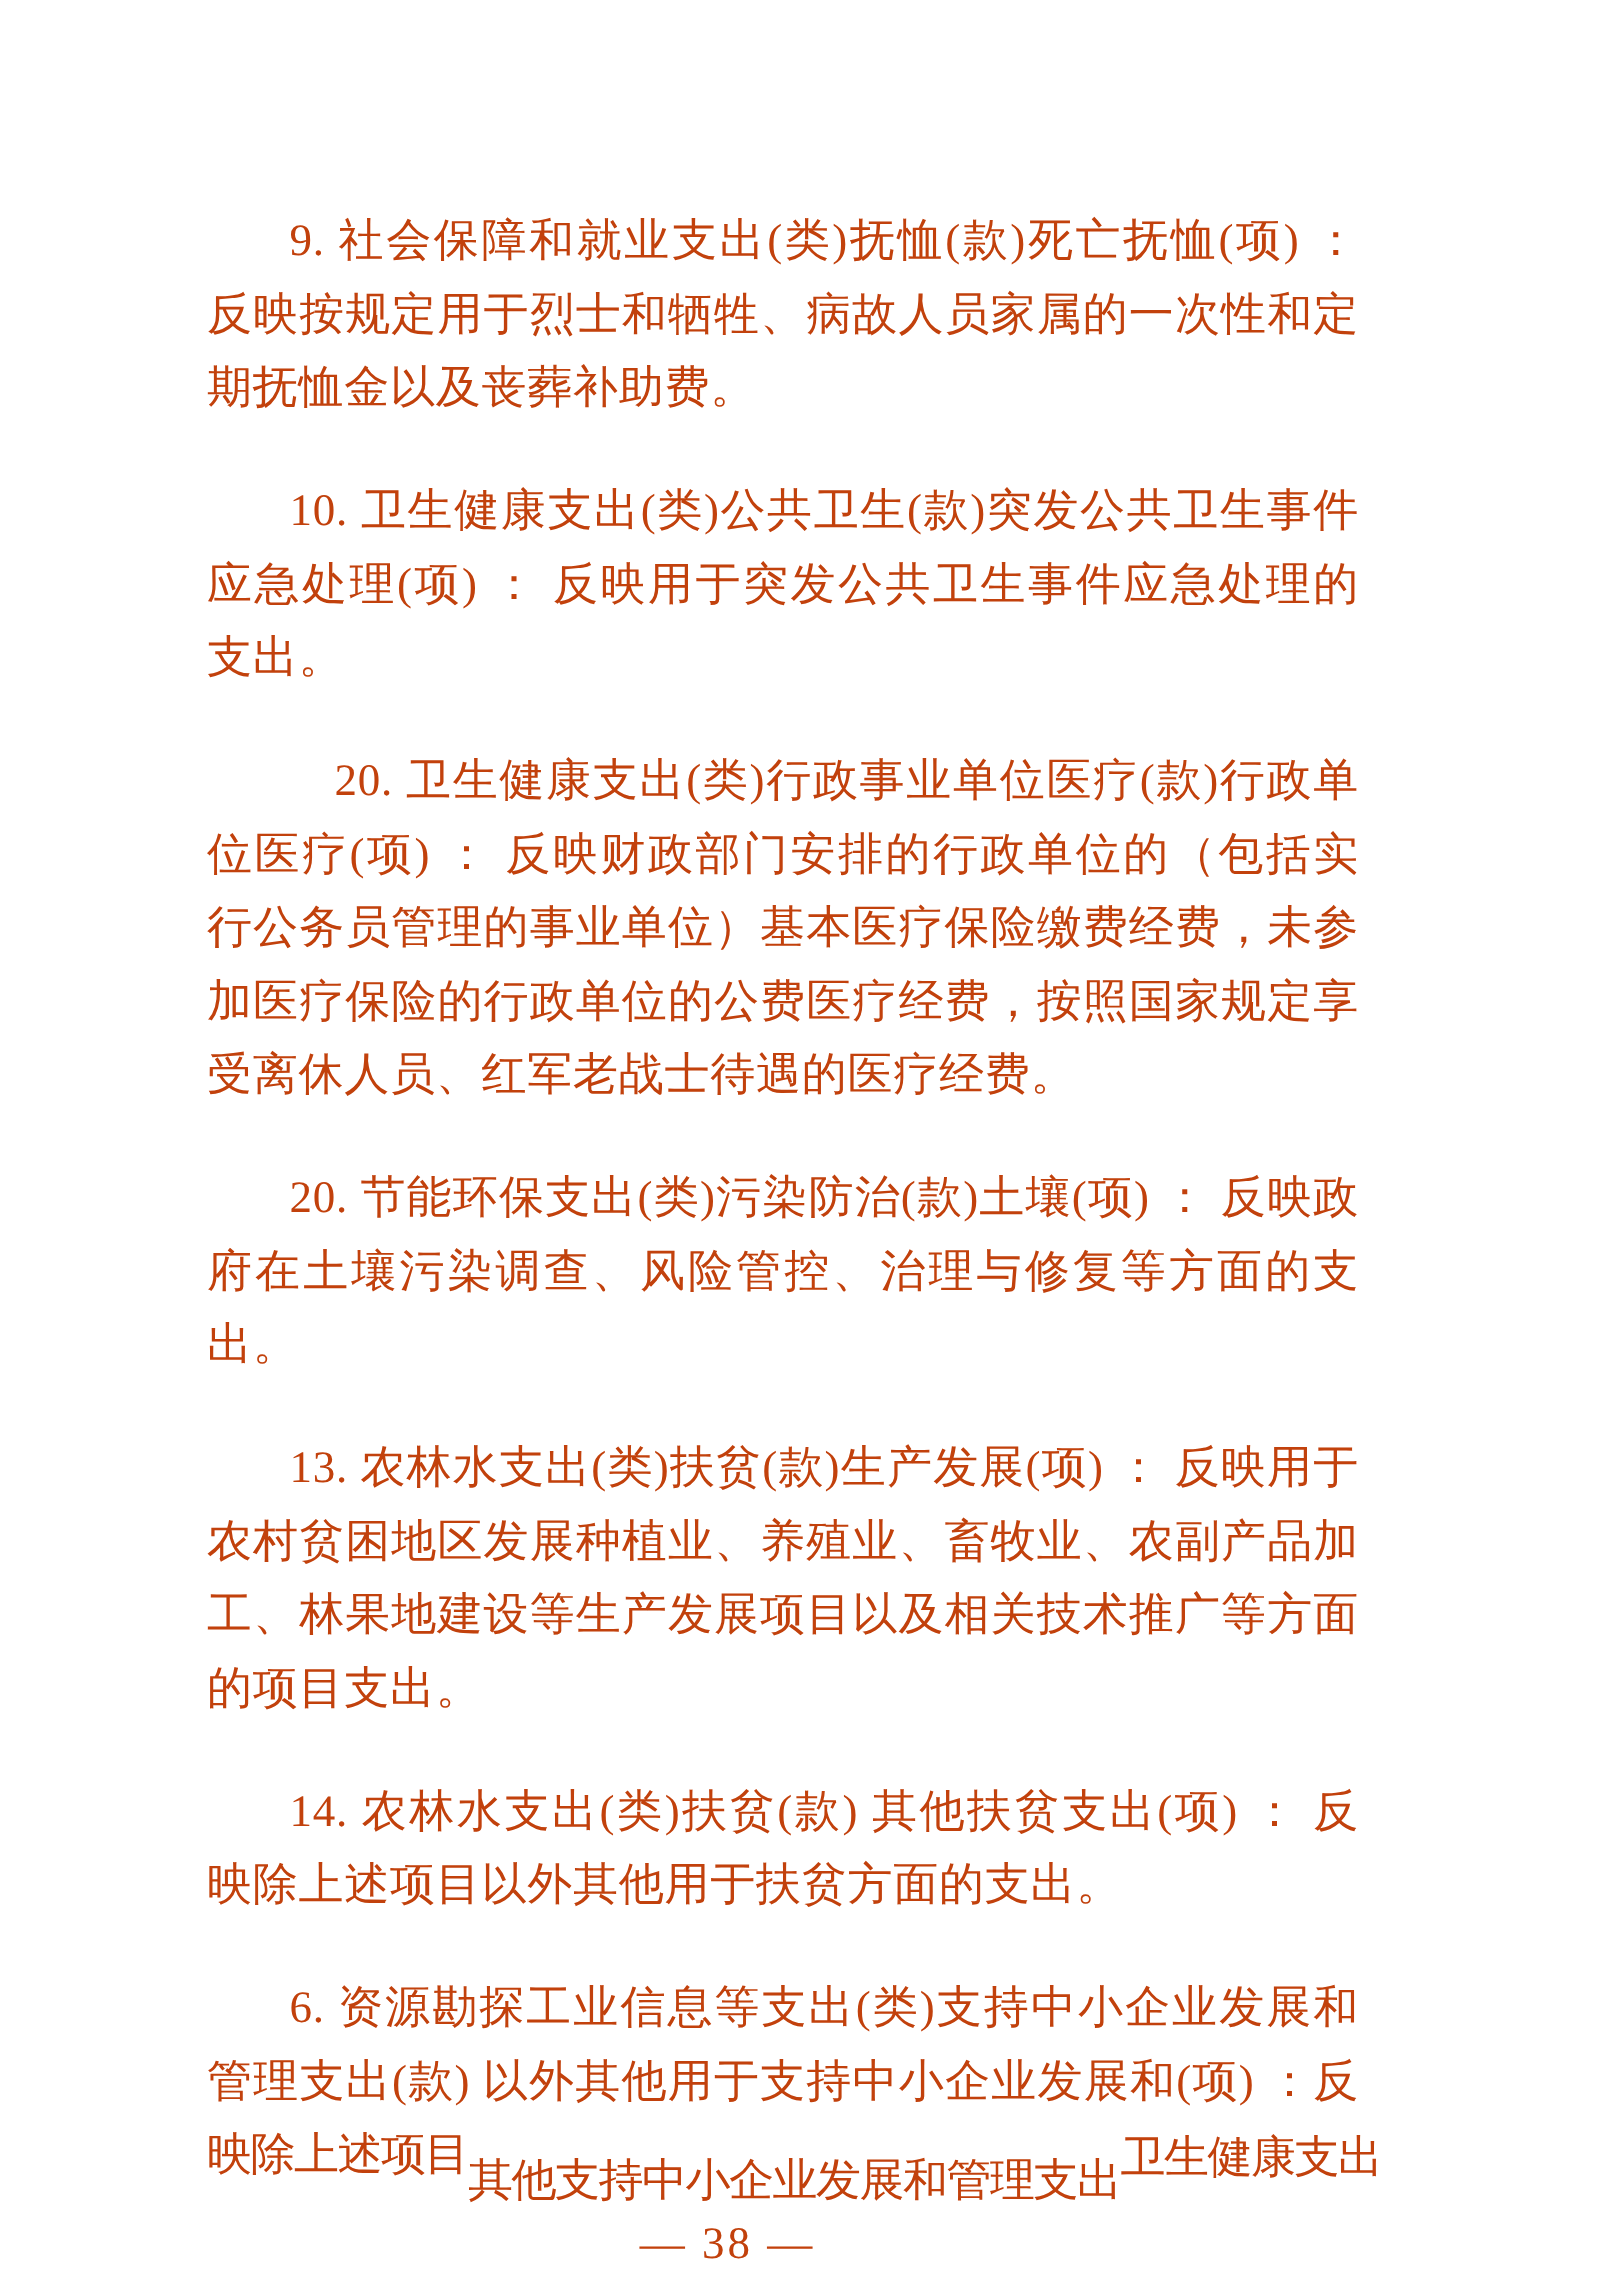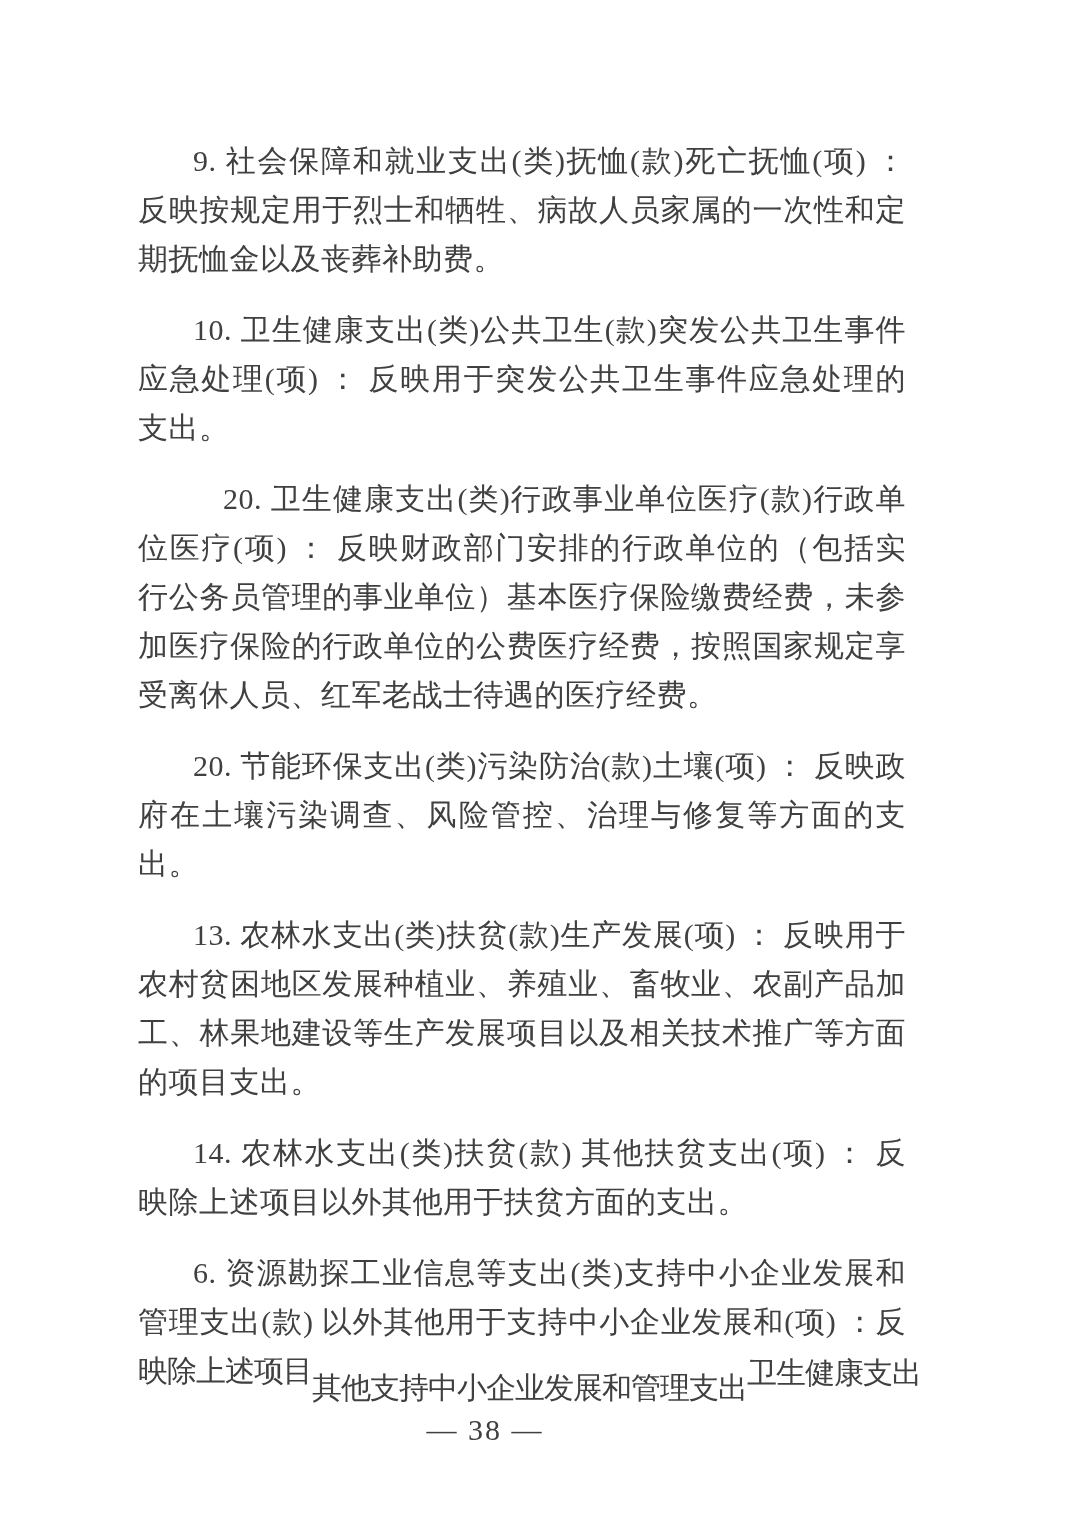--- a/index.html
+++ b/index.html
@@ -4,27 +4,27 @@
 <style>
   html, body { margin: 0; padding: 0; background: #ffffff; }
   .page {
     position: relative;
     width: 1074px;
     height: 1520px;
     background: #ffffff;
     box-sizing: border-box;
     padding: 136px 168px 0 138px;
     font-family: "Liberation Serif", "DejaVu Serif", serif;
-    color: #404040;
+    color: #c2410c;
     font-size: 30px;
     line-height: 49px;
     overflow: hidden;
   }
   .block { margin: 0; }
-  .block + .block { margin-top: 22px; }
+  .block + .block { margin-top: 33px; }
   .para {
     text-align: justify;
     text-justify: inter-character;
     letter-spacing: 0.5px;
     text-indent: 55px;
     word-break: break-all;
   }
   .para.deep-indent { text-indent: 85px; }
   .p15 .line {
     text-align: justify;

